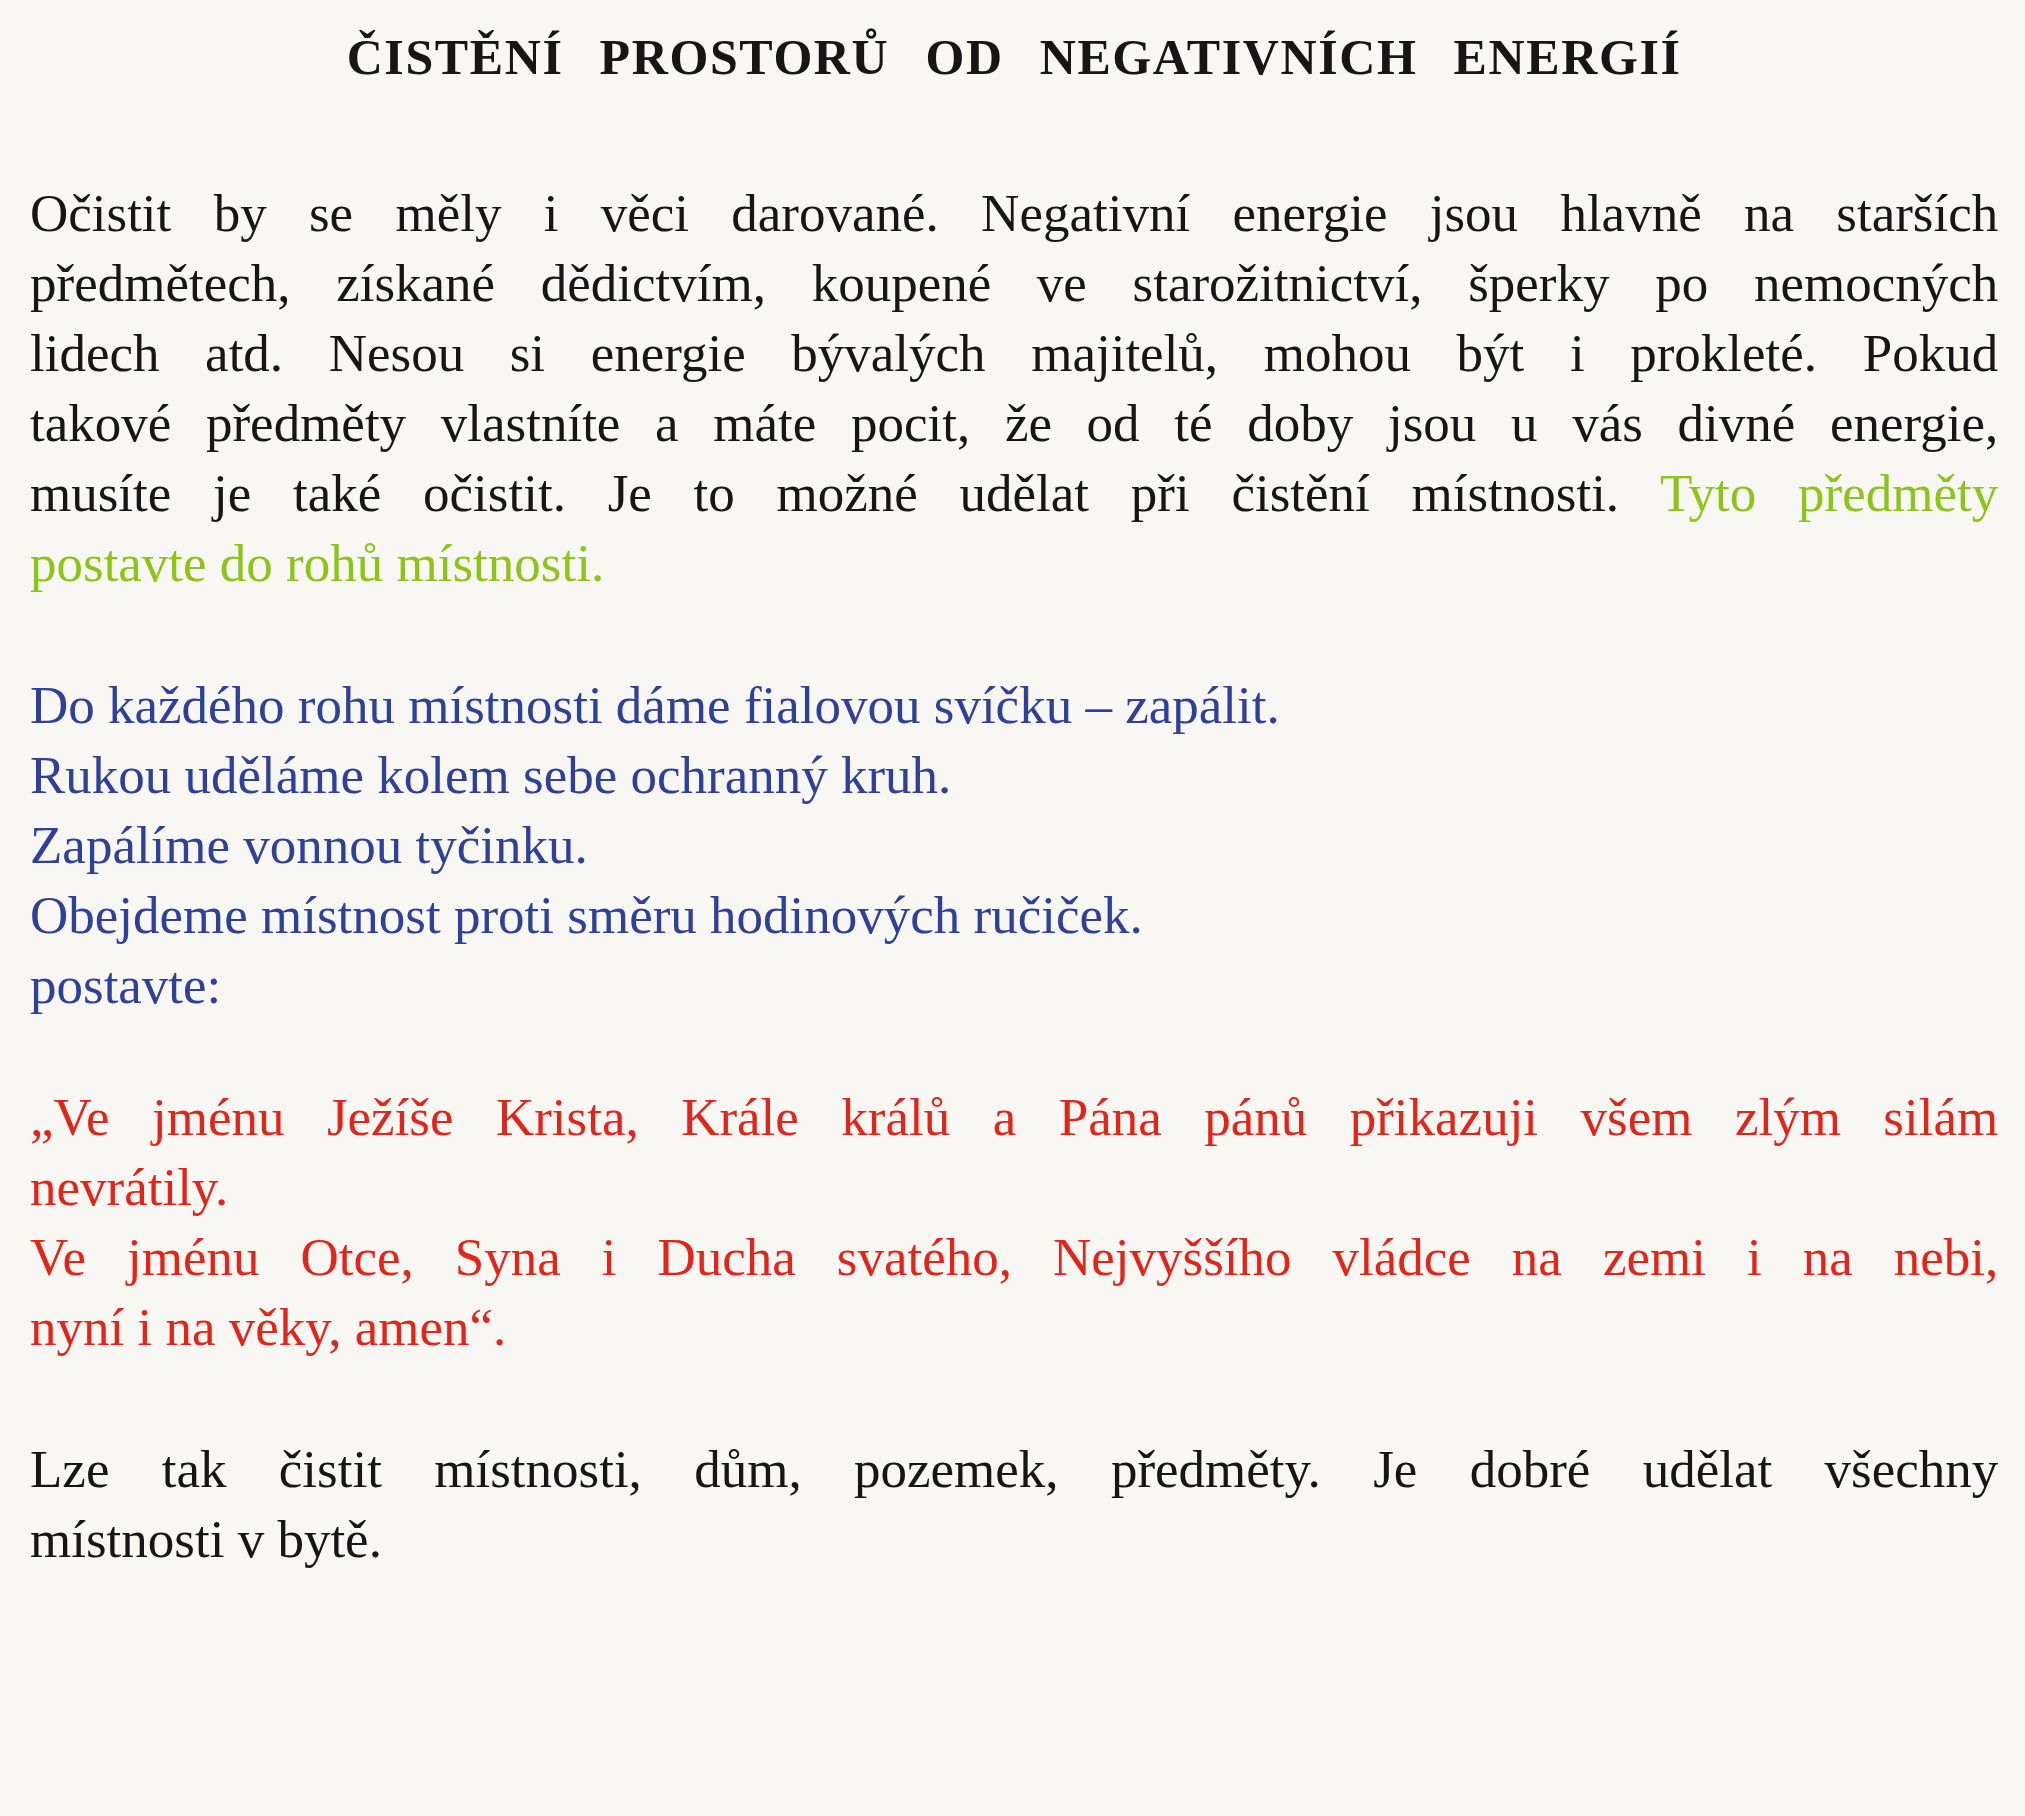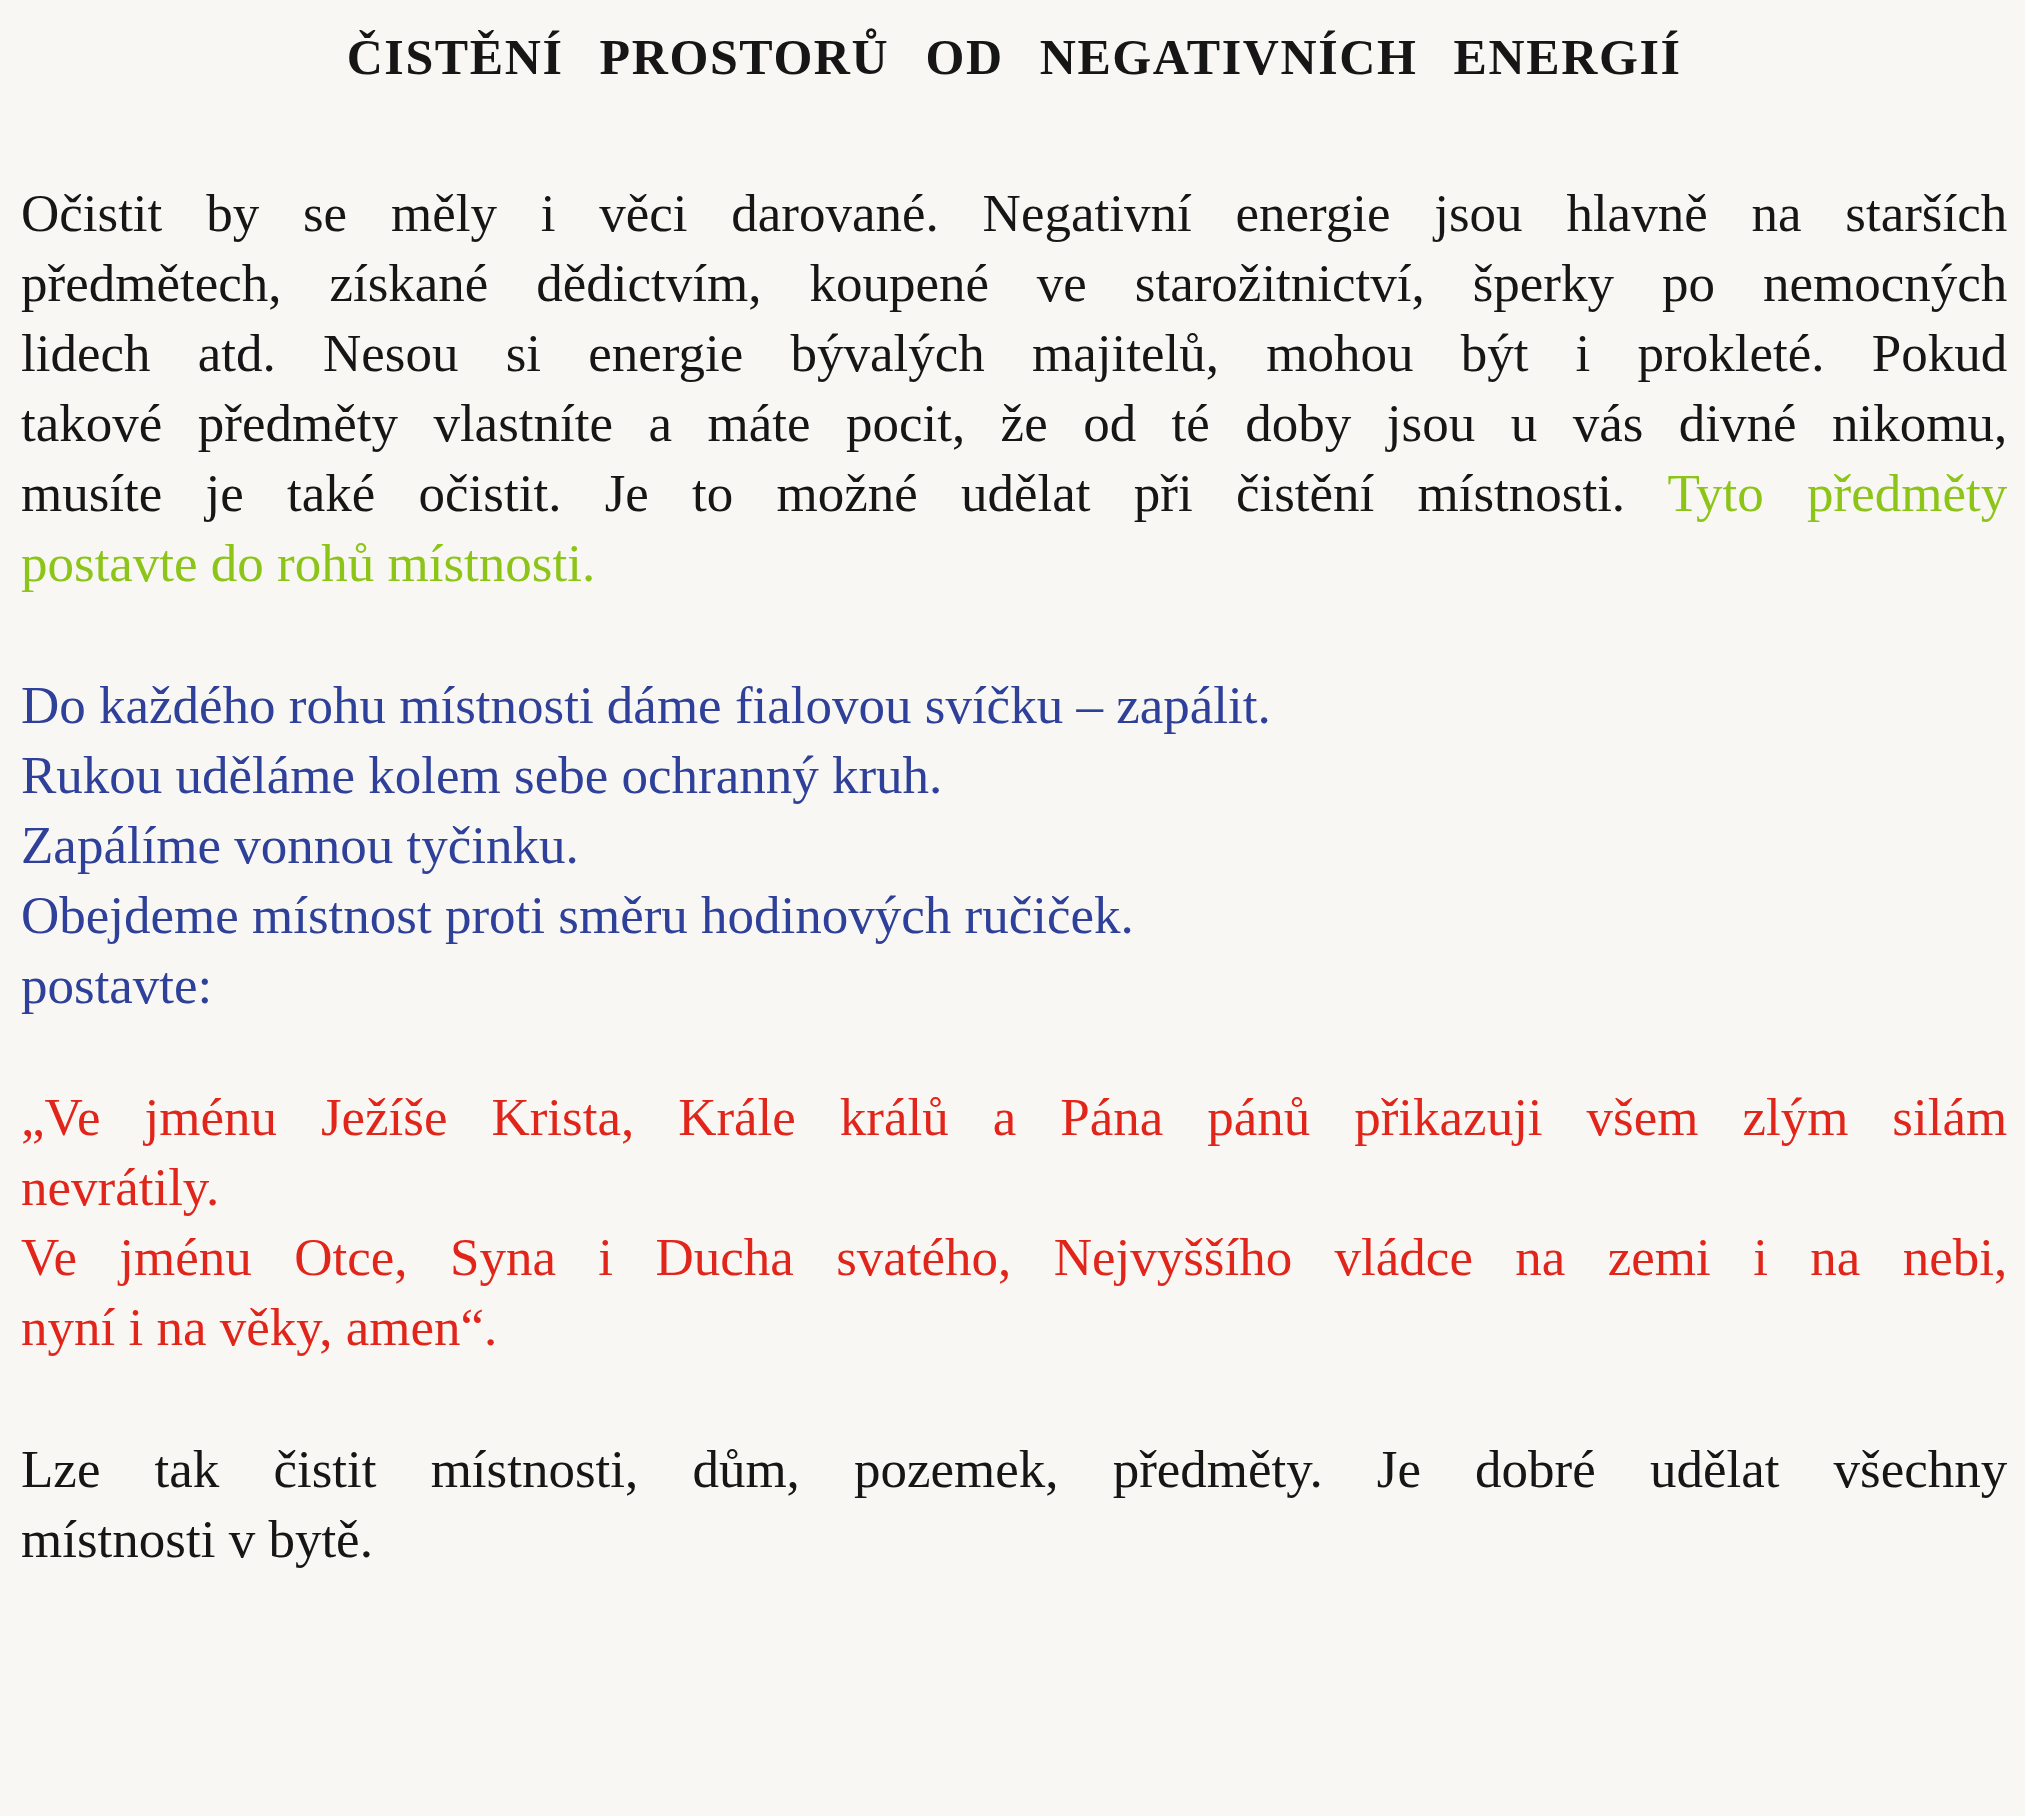--- a/index.html
+++ b/index.html
@@ -19,41 +19,41 @@
   .title {
     margin: 0 0 78px 0;
     font-size: 50px;
     line-height: 86px;
     font-weight: bold;
     text-align: center;
     letter-spacing: 1.6px;
     word-spacing: 22px;
     color: var(--ink, #161616);
   }
-  .para { margin: 4px; }
+  .para { margin: 13px; }
   .line { min-height: 70px; }
   
   .jl { text-align: justify; text-align-last: justify; }
   .blue-block  { color: var(--blue, #2e4099); margin-top: 72px; }
   .red-block   { color: var(--red,  #e2251a); margin-top: 62px; }
   .close-block { margin-top: 72px; }
   .green { color: var(--green, #8cc417); font-weight: normal; }
 </style>
 </head>
 <body>
 
 <main>
 
   <h1 class="title">ČISTĚNÍ PROSTORŮ OD NEGATIVNÍCH ENERGIÍ</h1>
 
   <section class="para">
     <div class="line jl">Očistit by se měly i věci darované. Negativní energie jsou hlavně na starších</div>
     <div class="line jl">předmětech, získané dědictvím, koupené ve starožitnictví, šperky po nemocných</div>
     <div class="line jl">lidech atd. Nesou si energie bývalých majitelů, mohou být i prokleté. Pokud</div>
-    <div class="line jl">takové předměty vlastníte a máte pocit, že od té doby jsou u vás divné nikomu,</div>
+    <div class="line jl">takové předměty vlastníte a máte pocit, že od té doby jsou u vás divné energie,</div>
     <div class="line jl">
       <span>musíte je také očistit. Je to možné udělat při čistění místnosti.</span>
       <span class="green">Tyto předměty</span>
     </div>
     <div class="line">
       <span class="green">postavte do rohů místnosti.</span>
     </div>
   </section>
 
   <section class="para blue-block">

